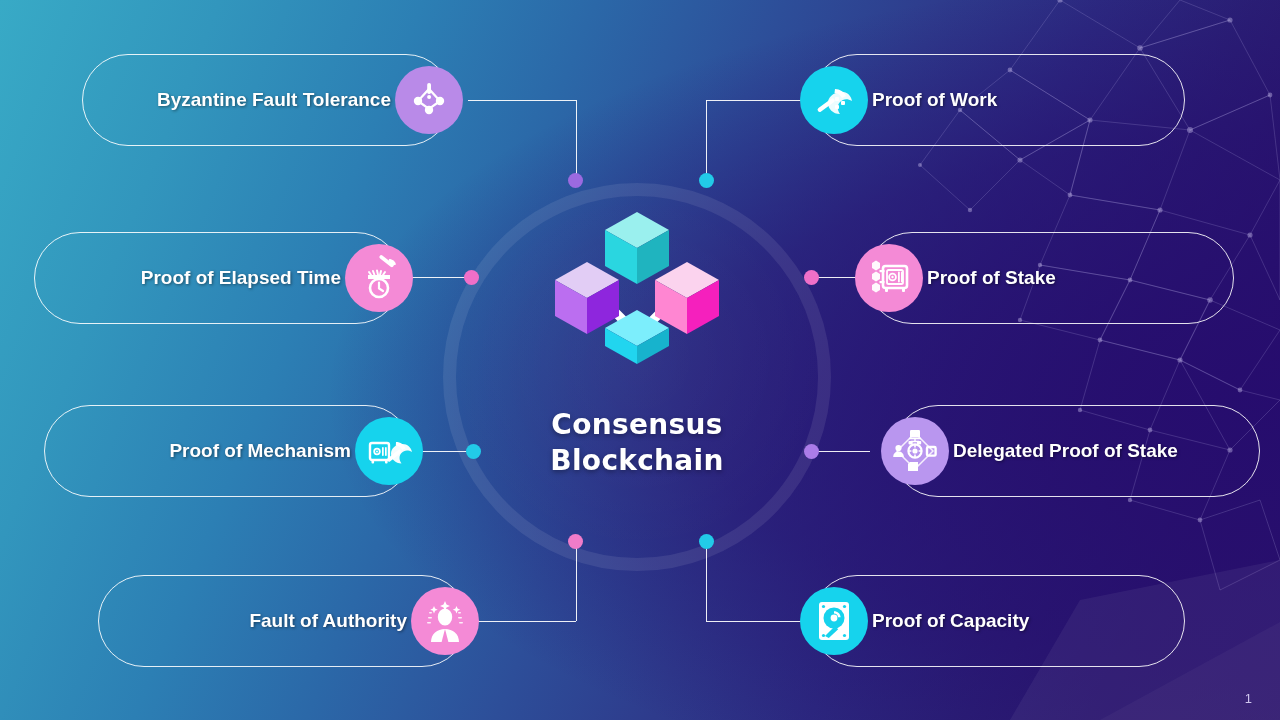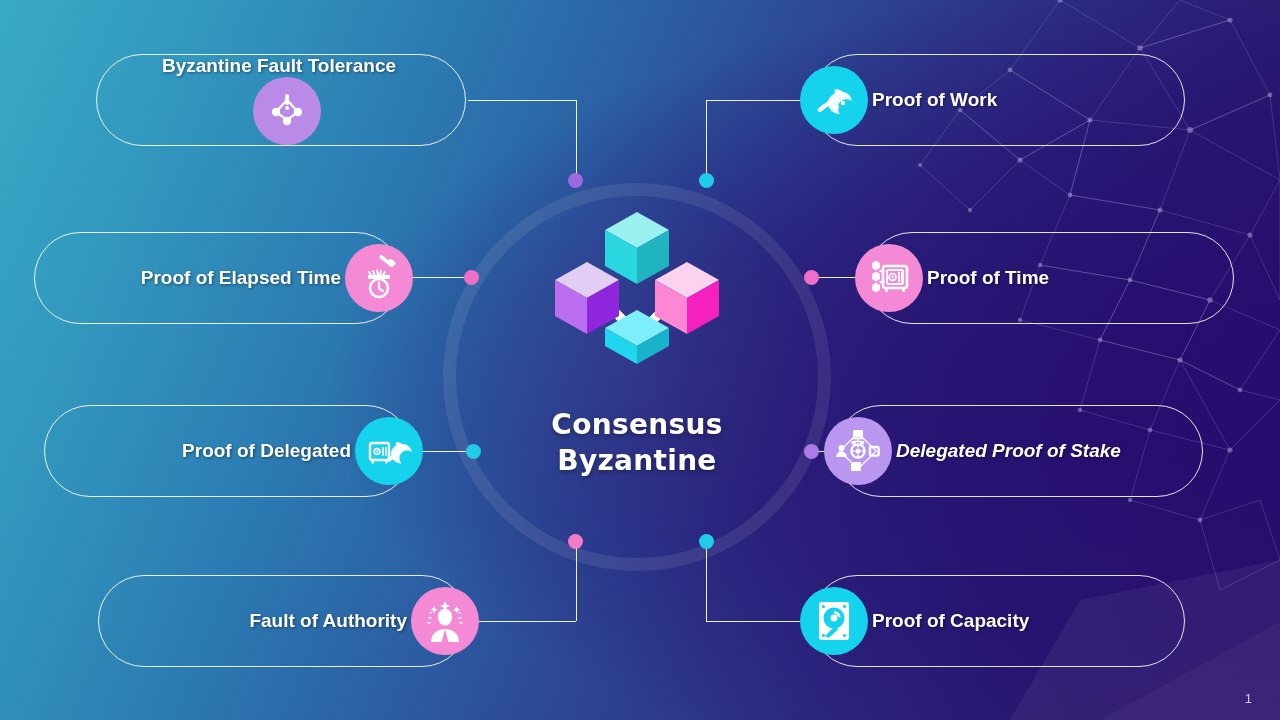--- a/index.html
+++ b/index.html
@@ -223,25 +223,25 @@
       </g>
 
       <g>
         <path d="M84 104 L116 122 L84 140 L52 122 Z" fill="#7ceefc"></path>
         <path d="M52 122 L84 140 L84 158 L52 140 Z" fill="#21d5ef"></path>
         <path d="M116 122 L84 140 L84 158 L116 140 Z" fill="#17b3cd"></path>
       </g>
     </svg>
     <div class="center-title">
       <div>Consensus</div>
-      <div>Byzantine</div>
+      <div>Blockchain</div>
     </div>
   </div>
 
-  <div class="pill left" style="left:96px;top:54px;width:370px;flex-direction:column;">
+  <div class="pill left" style="left:82px;top:54px;width:370px;">
     <span class="pill-label">Byzantine Fault Tolerance</span>
     <span class="badge c-purple">
       <svg width="46" height="46" viewBox="0 0 46 46">
         <g stroke="#ffffff" stroke-width="2.2" fill="none">
           <path d="M12 24 L23 32 L34 24"></path>
           <path d="M12 24 L23 12 L34 24"></path>
         </g>
         <g fill="#ffffff">
           <circle cx="12" cy="24" r="4.2"></circle>
           <circle cx="34" cy="24" r="4.2"></circle>
@@ -298,44 +298,44 @@
           <circle cx="27.5" cy="23" r="1.2"></circle>
           <rect x="33" y="17.5" width="1.8" height="11" rx="0.9"></rect>
           <rect x="36" y="17.5" width="1.8" height="11" rx="0.9"></rect>
           <rect x="20" y="34" width="3" height="4" rx="1"></rect>
           <rect x="37" y="34" width="3" height="4" rx="1"></rect>
           <rect x="14.5" y="16" width="5" height="2.2"></rect>
           <rect x="14.5" y="27" width="5" height="2.2"></rect>
         </g>
       </svg>
     </span>
-    <span class="pill-label">Proof of Time</span>
+    <span class="pill-label">Proof of Stake</span>
   </div>
 
   <div class="pill left" style="left:44px;top:405px;width:368px;">
-    <span class="pill-label">Proof of Delegated</span>
+    <span class="pill-label">Proof of Mechanism</span>
     <span class="badge c-cyan">
       <svg width="48" height="48" viewBox="0 0 48 48">
         <g fill="#ffffff">
           <rect x="5" y="16" width="19" height="17" rx="2" fill="none" stroke="#ffffff" stroke-width="2.4"></rect>
           <circle cx="12" cy="24.5" r="2.8" fill="none" stroke="#ffffff" stroke-width="1.8"></circle>
           <circle cx="12" cy="24.5" r="1"></circle>
           <rect x="17" y="20" width="1.7" height="9" rx="0.8"></rect>
           <rect x="20" y="20" width="1.7" height="9" rx="0.8"></rect>
           <rect x="6.5" y="33" width="2.6" height="3.4" rx="0.9"></rect>
           <rect x="20" y="33" width="2.6" height="3.4" rx="0.9"></rect>
           <path d="M36 17 c5.5 -0.8 10 2.6 11 8 c-4.5 -2.6 -8 -1.6 -10.5 1 c-2.6 2.6 -2.6 7 0 10.4 c-6 0 -10.5 -4.4 -10.5 -9.7 c0 -5.3 4.4 -8.9 10 -9.7 z" opacity="0.95"></path>
           <rect x="21" y="27" width="17" height="3.8" rx="1.9" transform="rotate(-38 29 29)"></rect>
           <path d="M31 15 c4.5 0 8 2.6 9.6 6.2 l-3.4 1.7 c-1.2 -2.6 -3.5 -4.2 -6.4 -4.2 z"></path>
         </g>
       </svg>
     </span>
   </div>
 
-  <div class="pill right" style="left:835px;top:405px;width:368px;font-style:italic;">
+  <div class="pill right" style="left:892px;top:405px;width:368px;">
     <span class="badge c-violet">
       <svg width="50" height="50" viewBox="0 0 50 50">
         <g stroke="#ffffff" stroke-width="1.5" fill="none" opacity="0.85">
           <path d="M25 7 L43 25 L25 43 L7 25 Z"></path>
         </g>
         <g fill="#ffffff">
           <rect x="20" y="4" width="10" height="7.5" rx="1.2"></rect>
           <path d="M19 12.5 h12 M25 12.5 v3 M21 15.5 h8" stroke="#ffffff" stroke-width="1.4" fill="none"></path>
           <rect x="18.5" y="15" width="4.2" height="3.4" rx="0.8"></rect>
           <rect x="27" y="15" width="4.2" height="3.4" rx="0.8"></rect>

